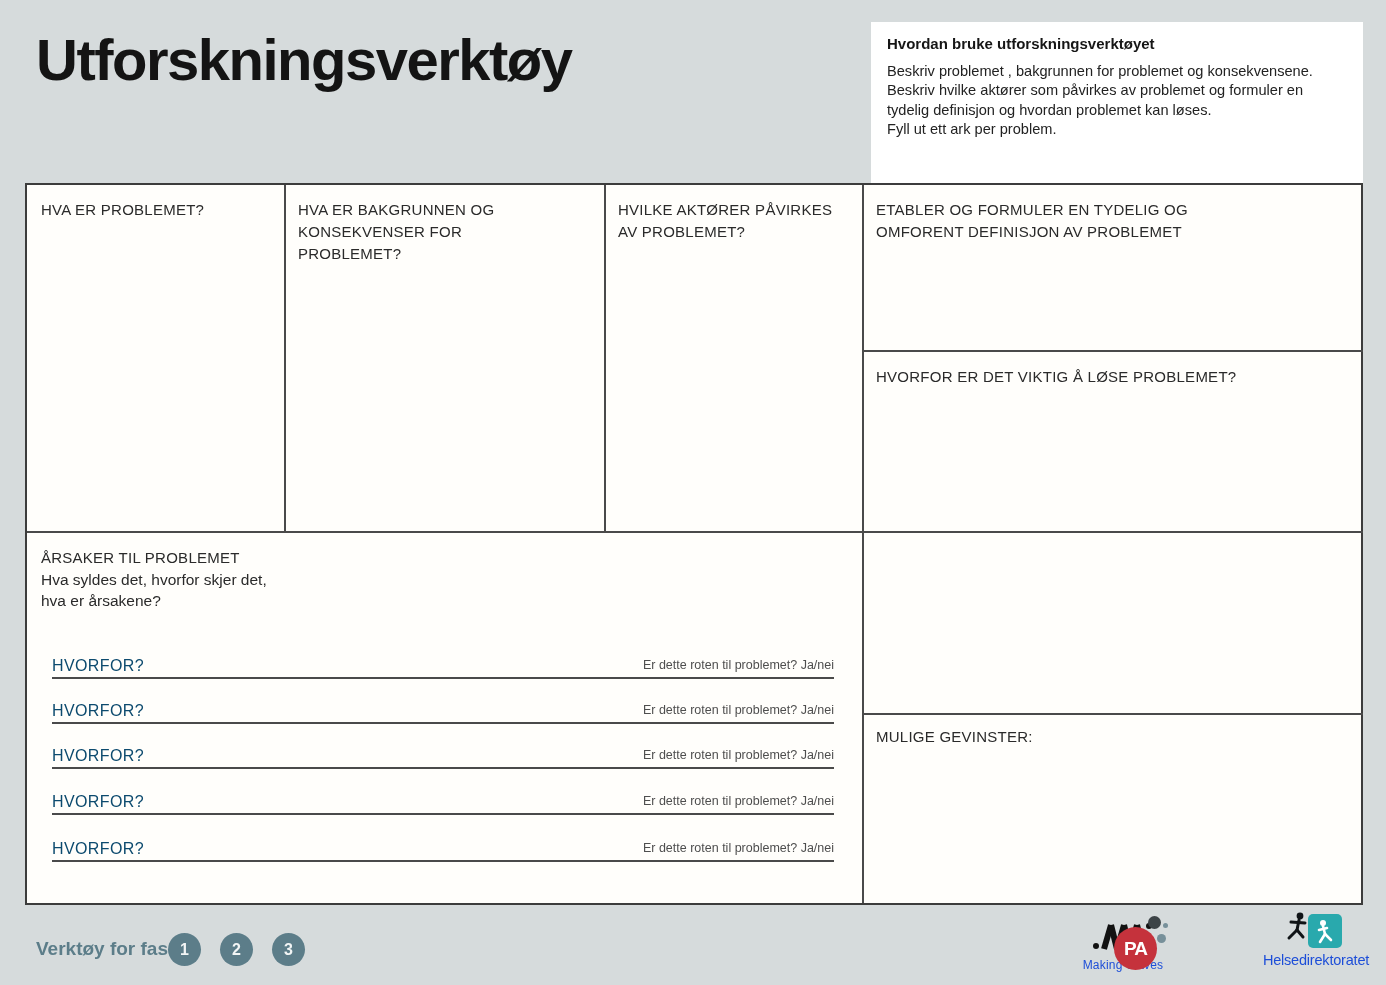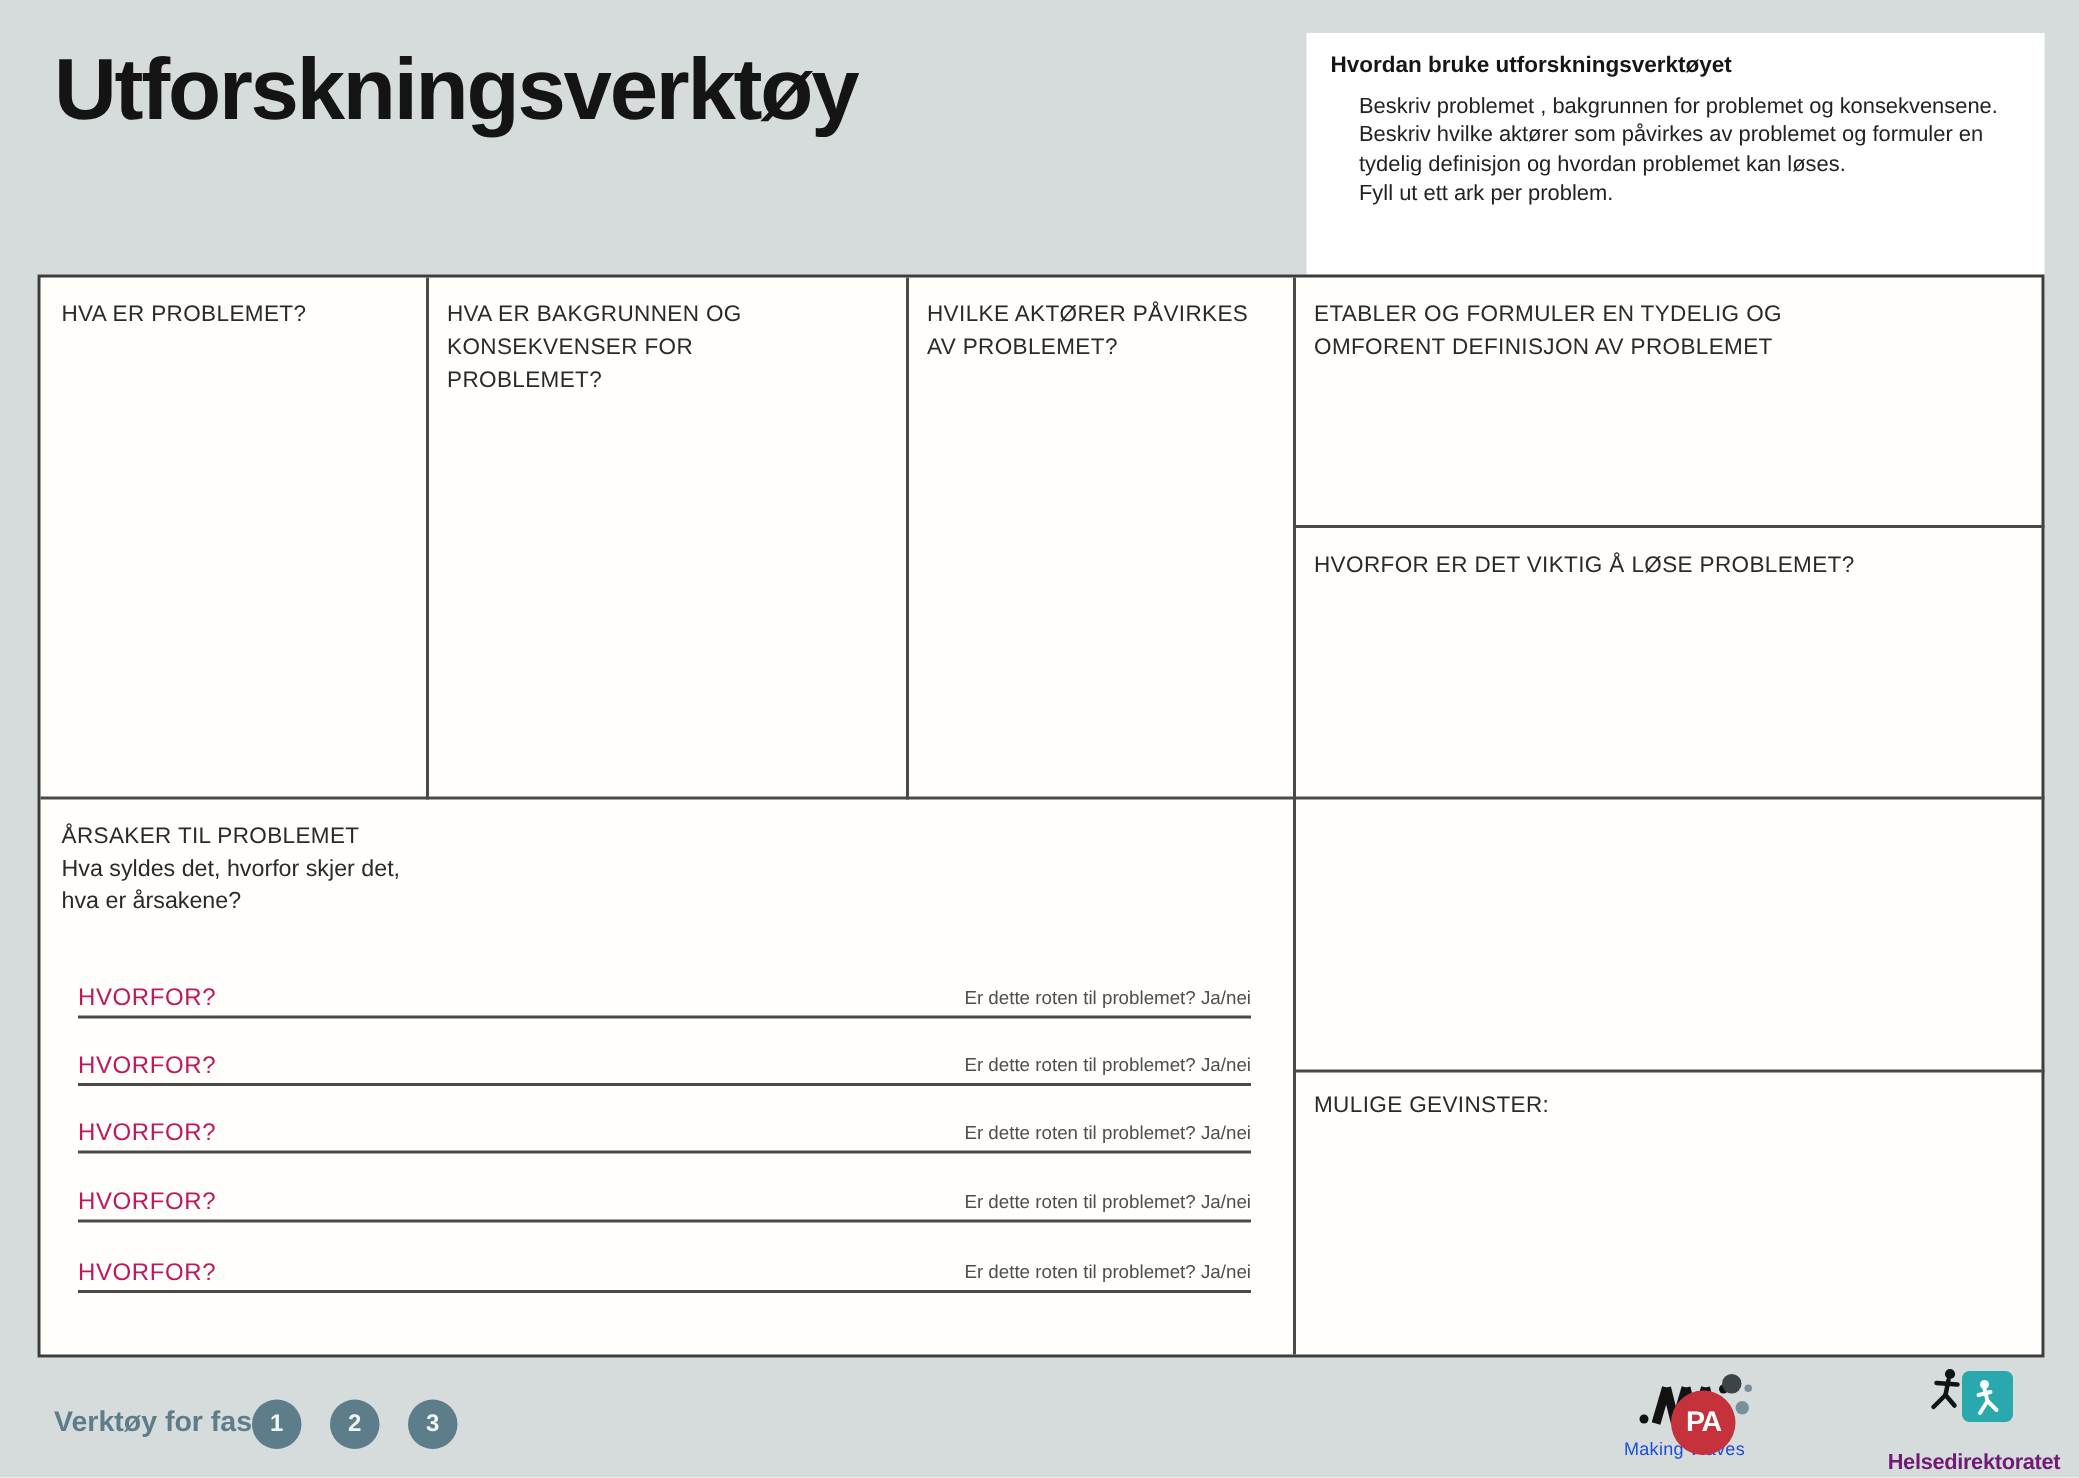--- a/index.html
+++ b/index.html
@@ -18,21 +18,21 @@
     position:absolute; left:36px; top:26px;
     font-size:58px; font-weight:800; letter-spacing:-1.5px; color:#141414;
   }
 
   
   .instr-box {
     position:absolute; left:871px; top:22px; width:492px; height:177px;
     background:#ffffff; padding:13px 16px;
   }
   .instr-title { font-size:15px; font-weight:bold; color:#161616; margin-bottom:10px; }
-  .instr-line  { font-size:14.6px; line-height:1.33; color:#222;margin-left:19px; }
+  .instr-line  { font-size:14.6px; line-height:1.33; color:#222; }
 
   
   .grid {
     position:absolute; left:25px; top:183px; width:1338px; height:722px;
     background:#fffefb; border:2px solid #3c3c3c;
   }
   .vline, .hline { position:absolute; background:#4a4a4a; }
   .vline { width:1.6px; }
   .hline { height:1.6px; }
   .v1 { left:257px;  top:0; height:348px; }
@@ -57,21 +57,21 @@
 
   .causes-block { position:absolute; left:14px; top:362px; width:330px; }
   .causes-title { font-size:15px; letter-spacing:.25px; color:#2a2a2a; line-height:1.45; }
   .causes-sub   { font-size:15.5px; color:#2a2a2a; line-height:1.4; }
 
   .why-row {
     position:absolute; left:25px; width:782px; height:32px;
     display:flex; justify-content:space-between; align-items:flex-end;
     border-bottom:2px solid #4a4a4a;
   }
-  .why-label { font-size:16px; letter-spacing:.4px; color:#be185d; padding-bottom:2px; }
+  .why-label { font-size:16px; letter-spacing:.4px; color:#0c4a6e; padding-bottom:2px; }
   .why-hint  { font-size:12.5px; color:#4e4e4e; padding-bottom:5px; }
   .wr1 { top:462px; } .wr2 { top:507px; } .wr3 { top:552px; }
   .wr4 { top:598px; } .wr5 { top:645px; }
 
   
   .phase-label {
     position:absolute; left:36px; top:938px;
     font-size:19px; font-weight:bold; color:#5c7d89;
   }
   .phase-circle {
@@ -91,21 +91,21 @@
     background:#c5323c; display:flex; align-items:center; justify-content:center;
   }
   .pa-text { color:#fff; font-weight:bold; font-size:19px; letter-spacing:-1px; }
   .pa-dot  { position:absolute; border-radius:50%; }
   .pa-d1 { left:34px; top:2px;  width:13px; height:13px; background:#3d4447; }
   .pa-d2 { left:43px; top:20px; width:9px;  height:9px;  background:#77909a; }
   .pa-d3 { left:49px; top:9px;  width:5px;  height:5px;  background:#77909a; }
 
   .hd-logo { position:absolute; left:1250px; top:910px; width:132px; text-align:center; }
   .hd-mark { position:relative; width:60px; height:40px; margin:0 auto; }
-  .hd-text { font-size:14.5px; font-weight:bold; color:#701a75; margin-top:17px; letter-spacing:-.2px; }
+  .hd-text { font-size:14.5px; font-weight:normal; color:#1d4ed8; margin-top:2px; letter-spacing:-.2px; }
 </style>
 </head>
 <body>
 
 <div class="page">
 
   <h1 class="main-title">Utforskningsverktøy</h1>
 
   <div class="instr-box">
     <div class="instr-title">Hvordan bruke utforskningsverktøyet</div>

